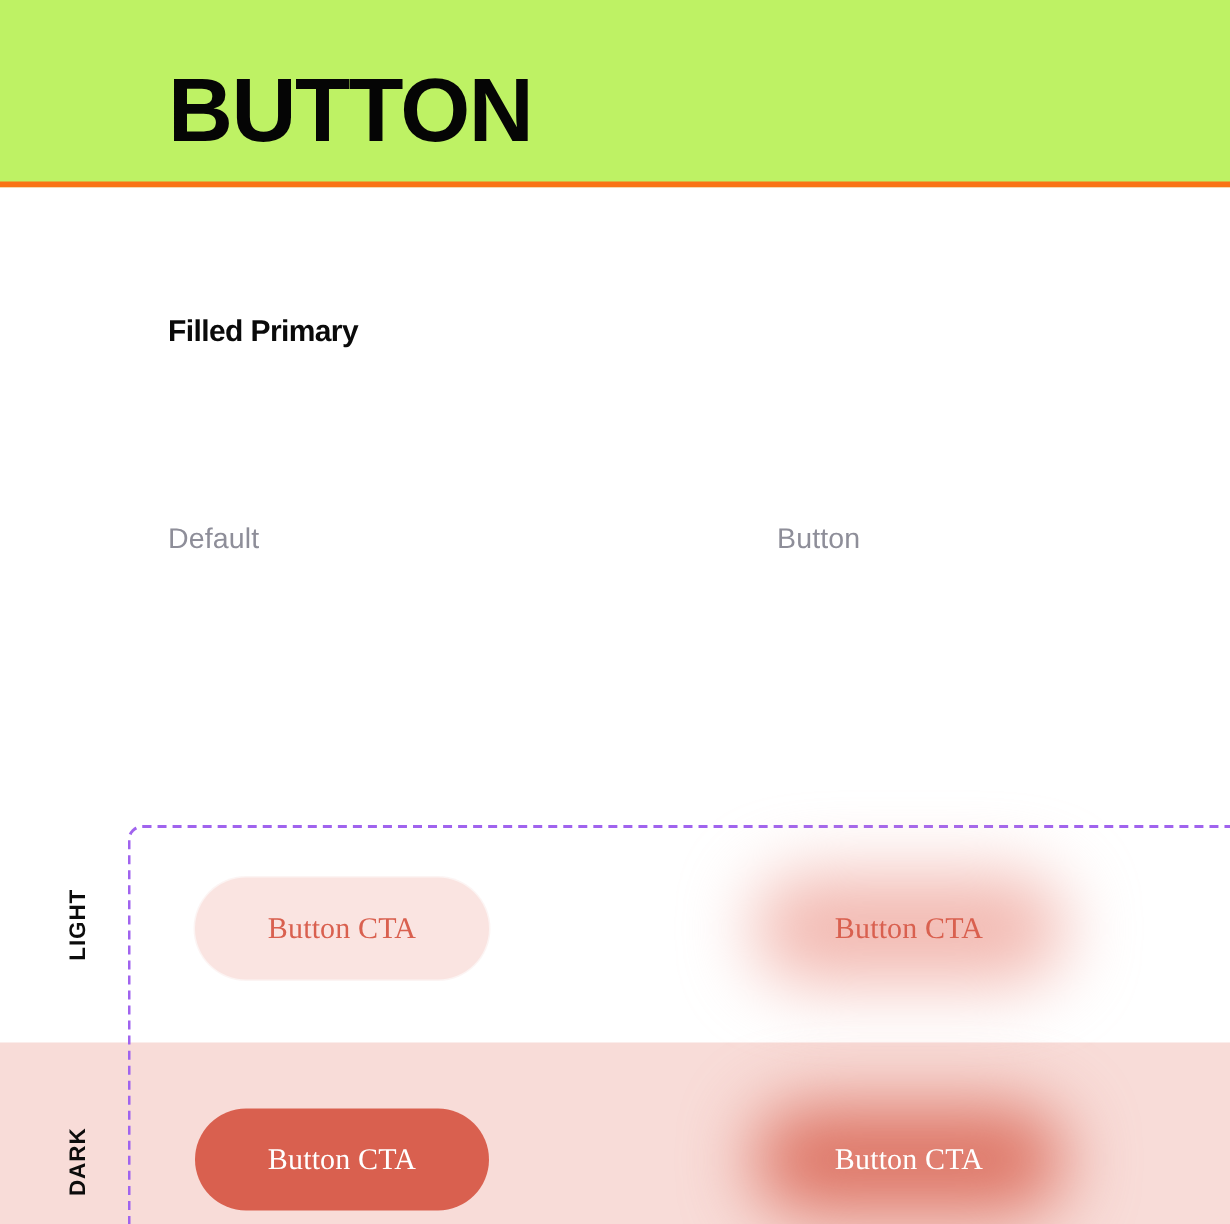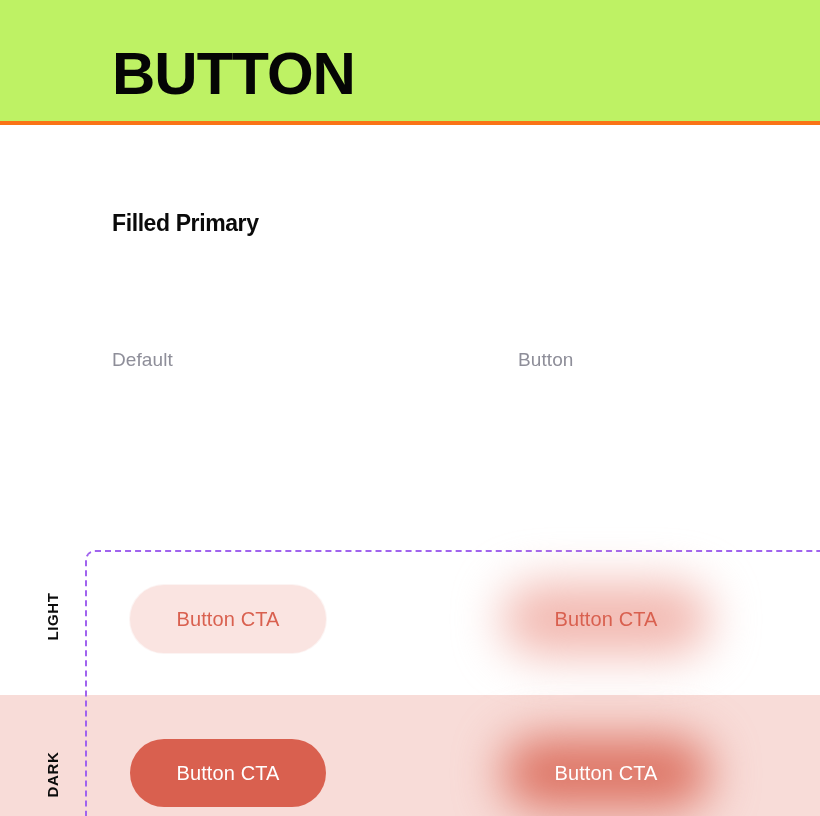--- a/index.html
+++ b/index.html
@@ -38,21 +38,21 @@
   
   .content {
     position: relative;
     height: 679px;
     background: #ffffff;
   }
   .section-title {
     position: absolute;
     left: 112px;
     top: 85px;
-    font-size: 23px;
+    font-size: 20px;
     font-weight: bold;
     letter-spacing: -0.4px;
     color: #0a0a0a;
     margin: 0;
   }
 
   
   .col-label {
     position: absolute;
     top: 224px;
@@ -116,20 +116,21 @@
     border-radius: 10px;
     box-sizing: border-box;
     pointer-events: none;
   }
 
   
   .cell {
     position: absolute;
     width: 300px;
     height: 130px;
+    font-family: Liberation Serif, serif;
   }
   .cell.c-light-default { left: 112px; top: 429px; }
   .cell.c-light-hover   { left: 490px; top: 429px; }
   .cell.c-dark-default  { left: 112px; top: 583px; }
   .cell.c-dark-hover    { left: 490px; top: 583px; }
 
   
   .btn-wrap {
     position: absolute;
     left: 18px;

